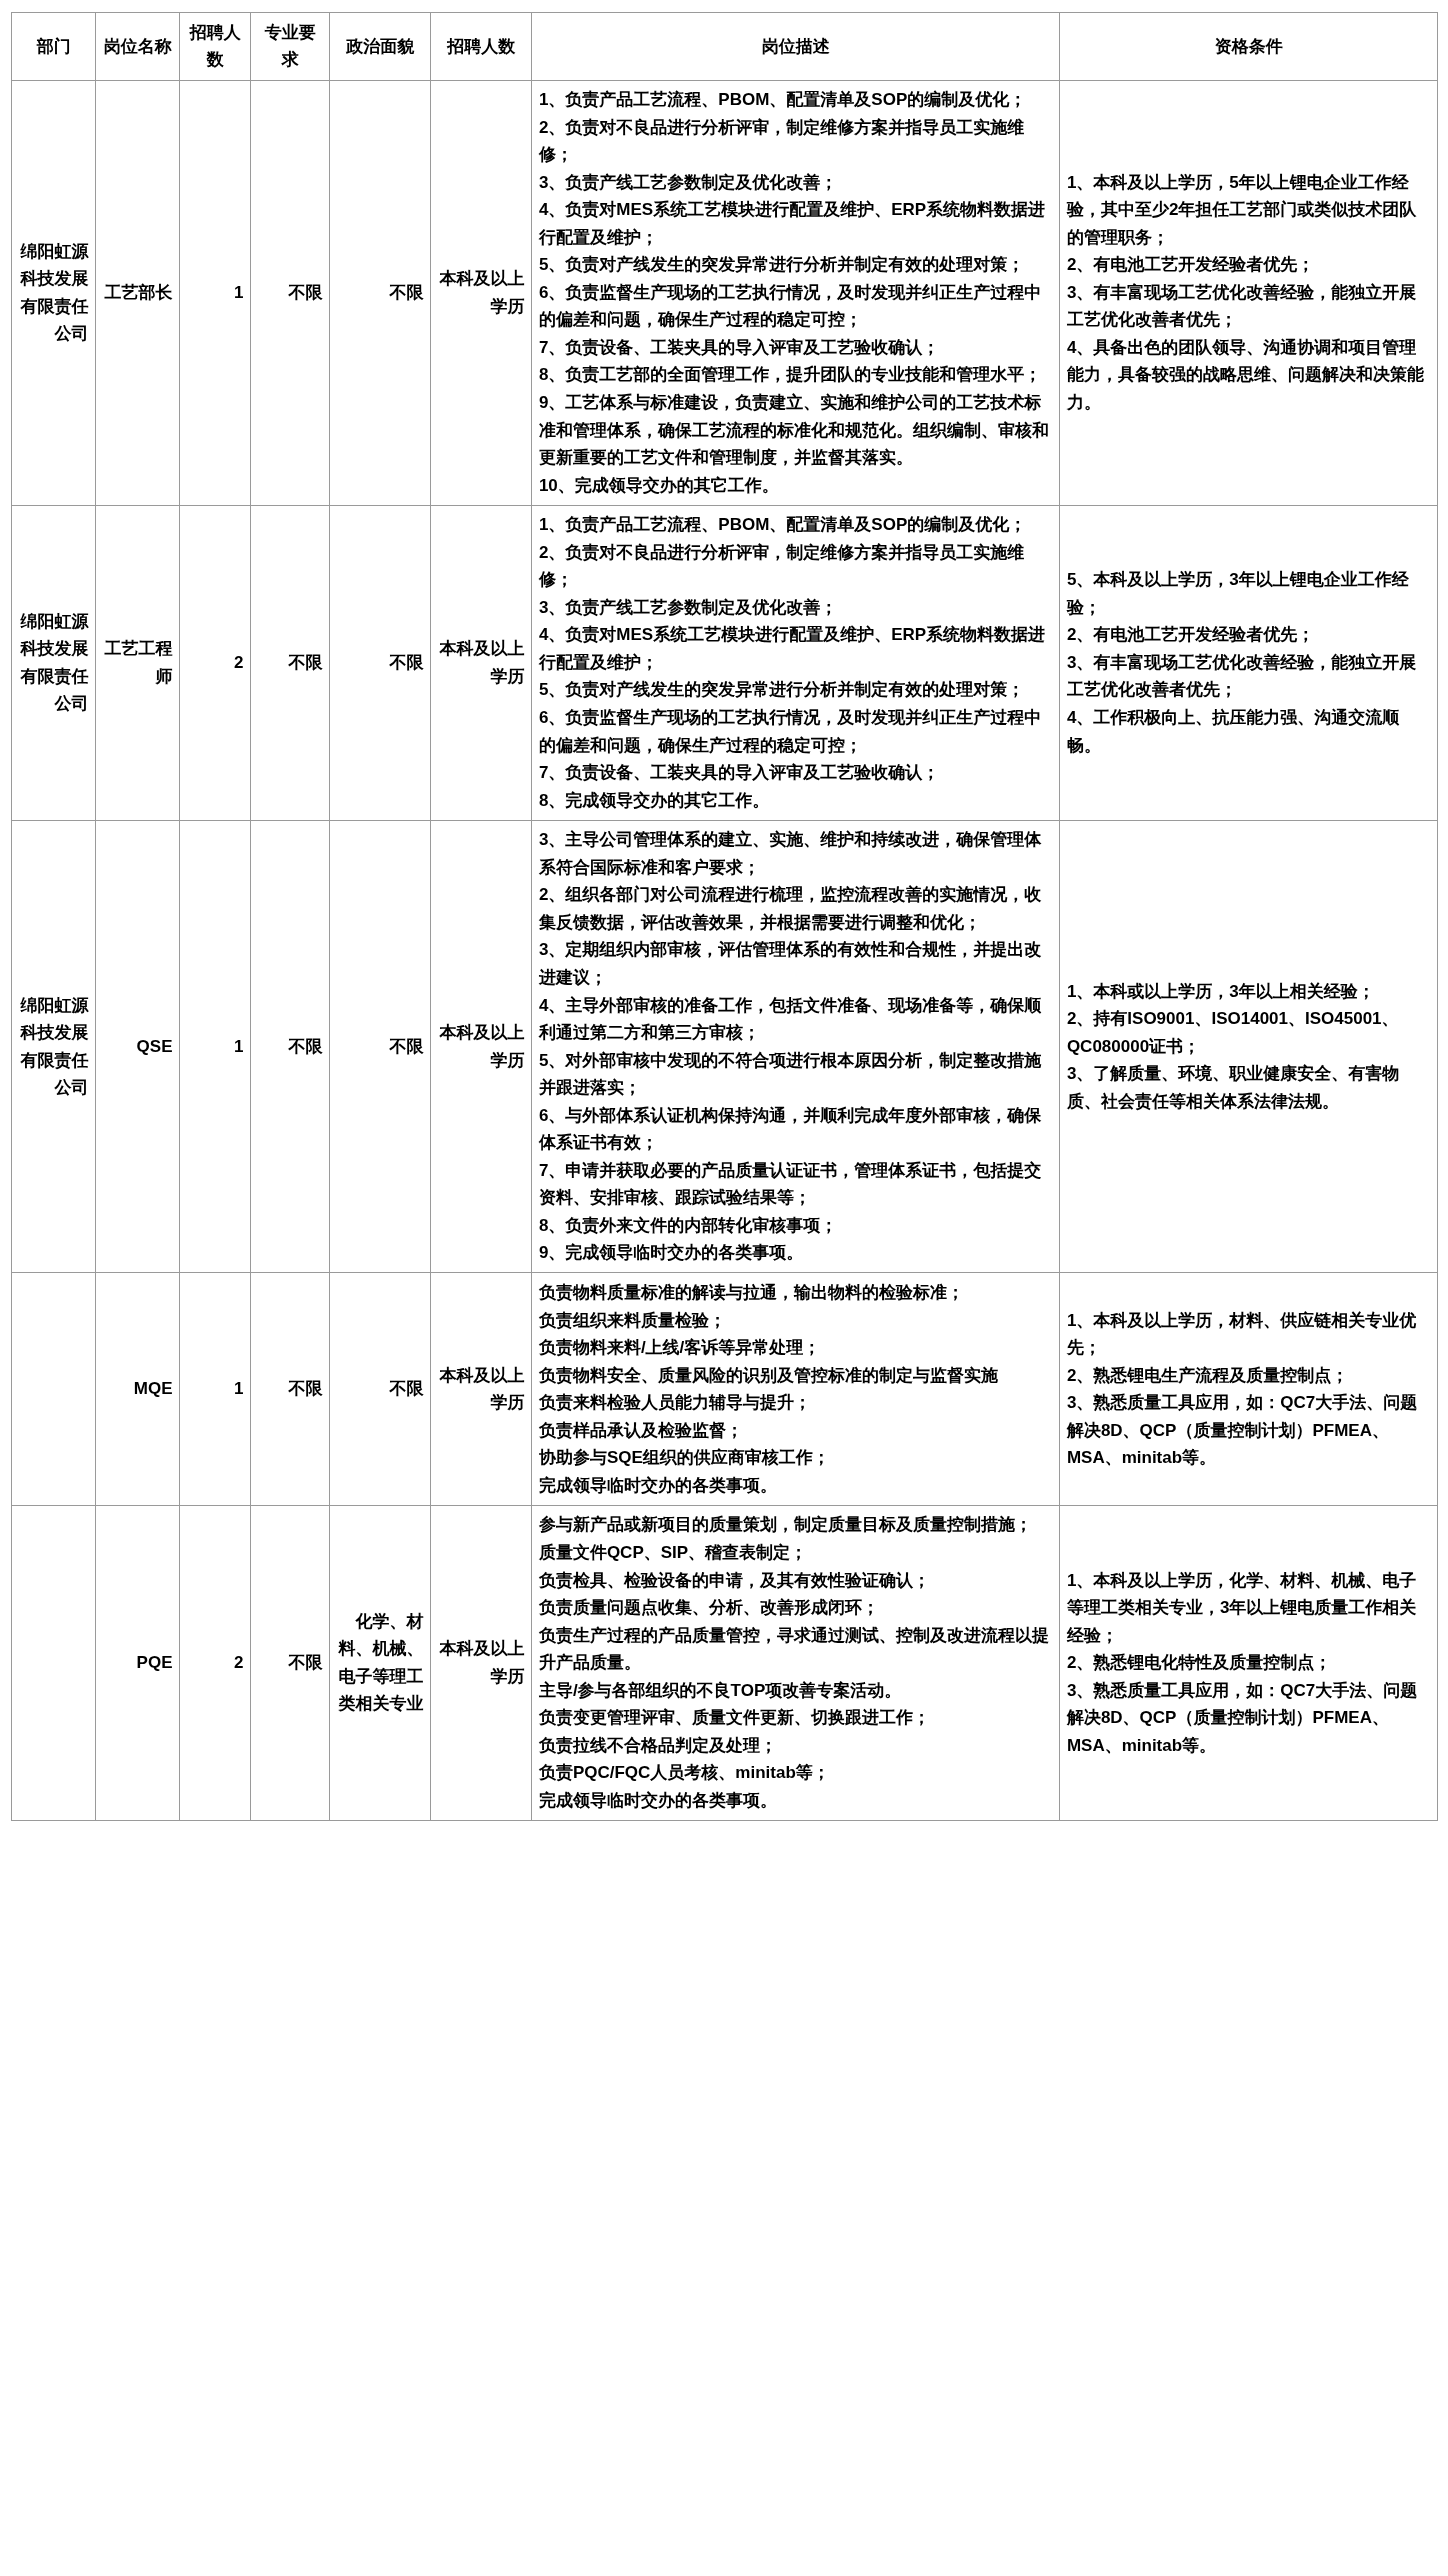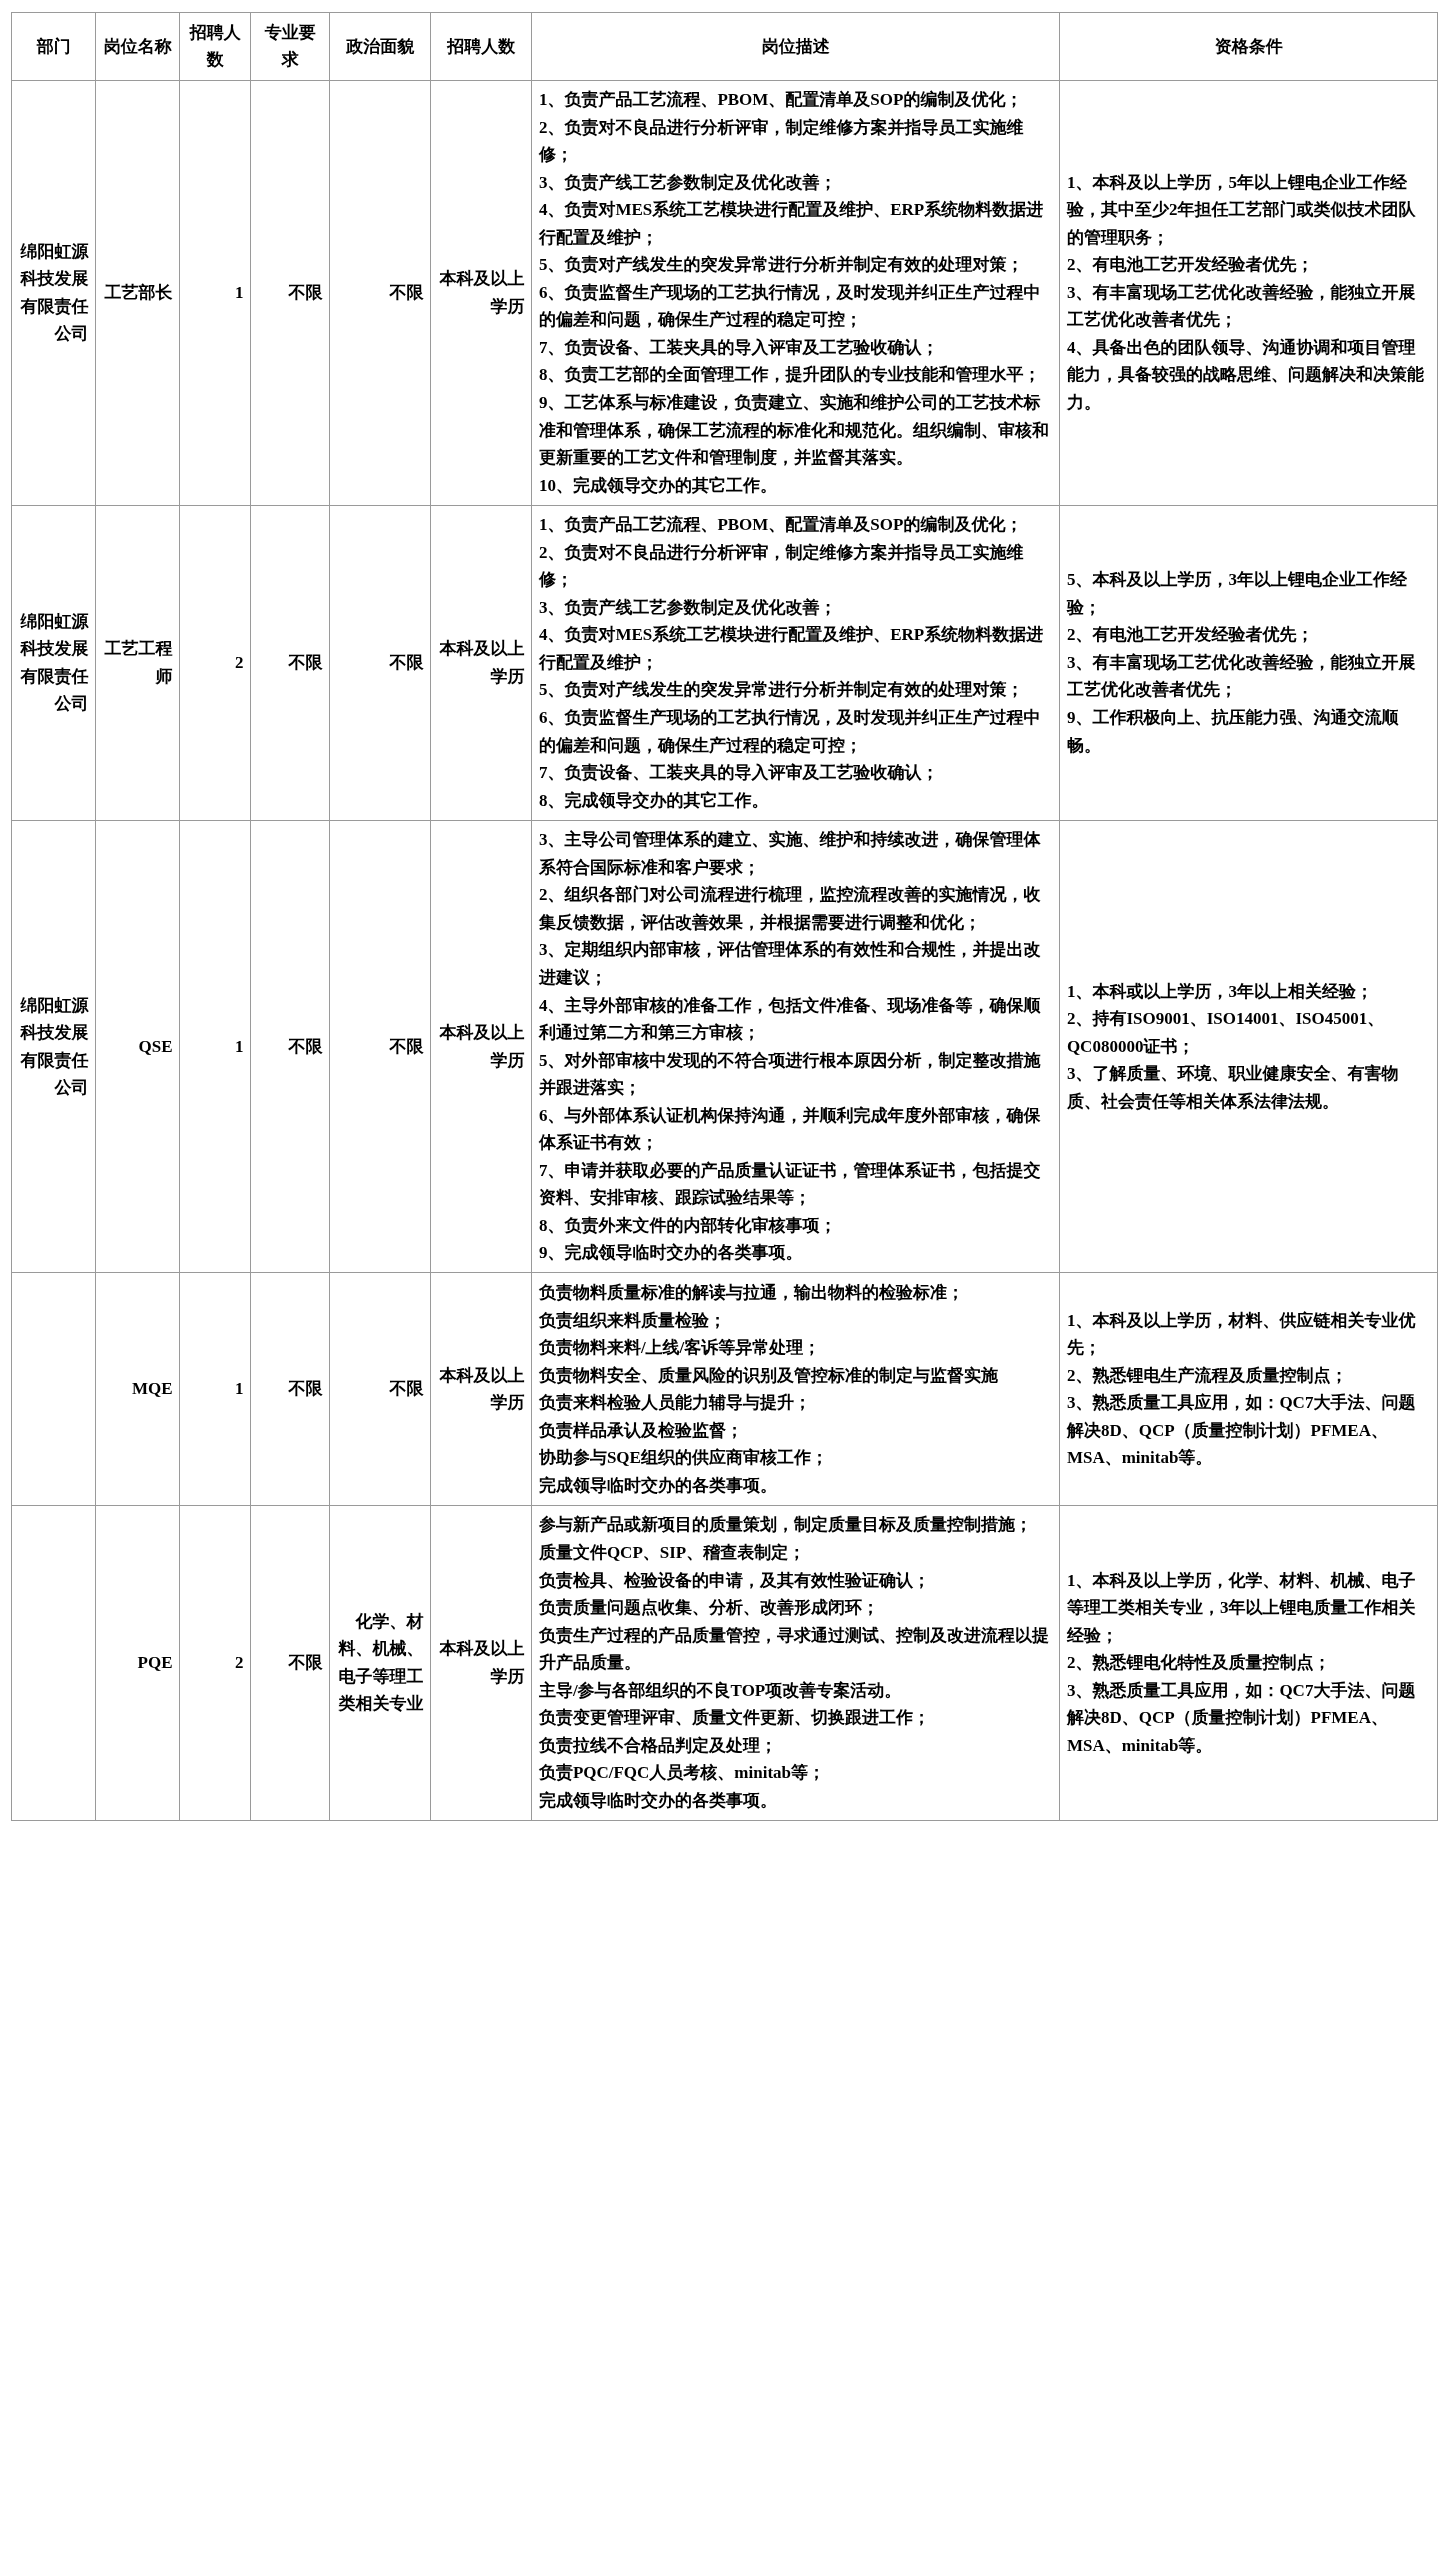--- a/index.html
+++ b/index.html
@@ -10,21 +10,20 @@
   body {
     width: 1449px;
     font-family: "Liberation Sans", "DejaVu Sans", sans-serif;
     color: #000000;
     -webkit-font-smoothing: antialiased;
   }
   .sheet {
     width: 1203px;
     box-sizing: border-box;
     padding: 12.3px 11.2px 22.4px 11.2px;
-    font-family: Liberation Serif, serif;
   }
   table.jobs {
     border-collapse: collapse;
     table-layout: fixed;
     width: 1425px;
     margin: 0 auto;
   }
   table.jobs th, table.jobs td {
     border: 1.1px solid #9a9a9a;
     vertical-align: middle;
@@ -139,21 +138,21 @@
               <p>6、负责监督生产现场的工艺执行情况，及时发现并纠正生产过程中的偏差和问题，确保生产过程的稳定可控；</p>
               <p>7、负责设备、工装夹具的导入评审及工艺验收确认；</p>
               <p>8、完成领导交办的其它工作。</p>
             </div>
           </td>
           <td class="qual">
             <div class="lines">
               <p>5、本科及以上学历，3年以上锂电企业工作经验；</p>
               <p>2、有电池工艺开发经验者优先；</p>
               <p>3、有丰富现场工艺优化改善经验，能独立开展工艺优化改善者优先；</p>
-              <p>9、工作积极向上、抗压能力强、沟通交流顺畅。</p>
+              <p>4、工作积极向上、抗压能力强、沟通交流顺畅。</p>
             </div>
           </td>
         </tr>
         <tr>
           <td class="center">绵阳虹源科技发展有限责任公司</td>
           <td class="center">QSE</td>
           <td class="center">1</td>
           <td class="center">不限</td>
           <td class="center">不限</td>
           <td class="center">本科及以上学历</td>

